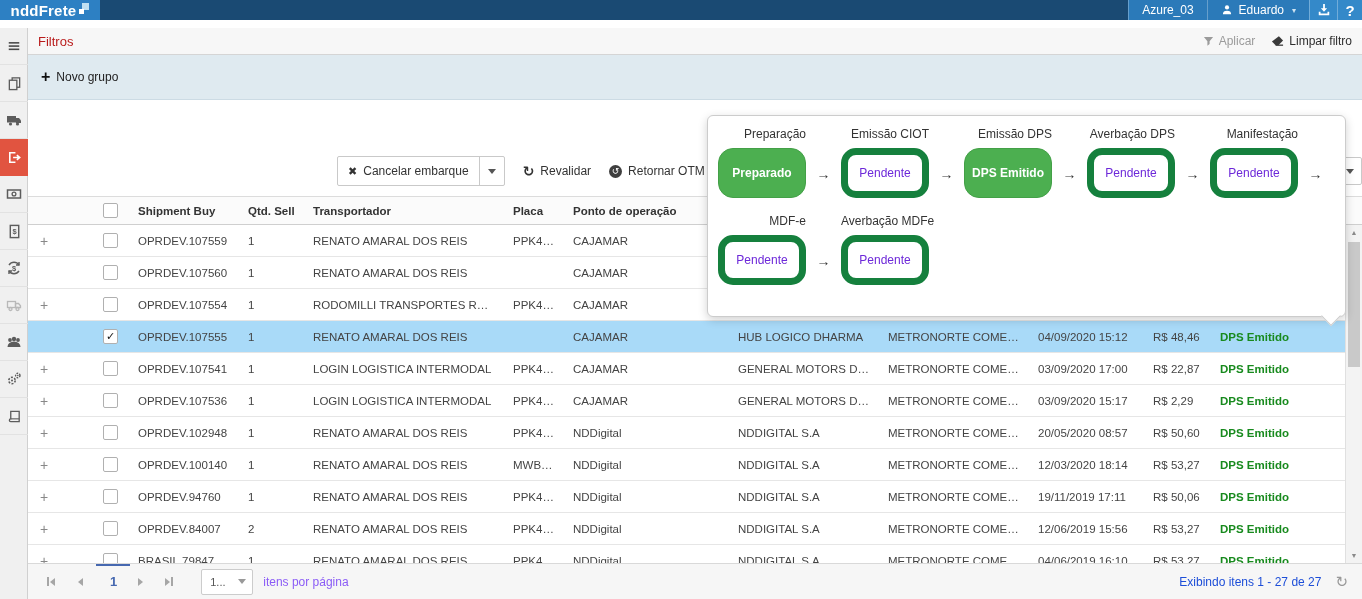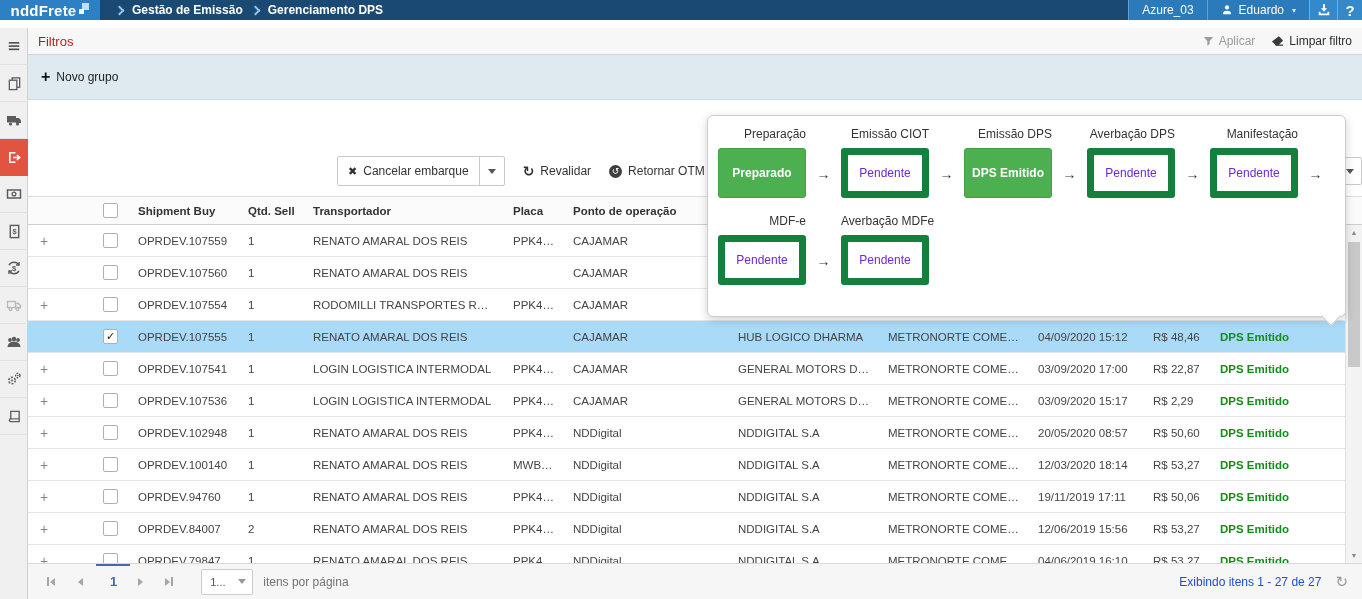--- a/index.html
+++ b/index.html
@@ -76,56 +76,50 @@
   
   .pager{position:absolute;left:28px;top:563px;width:1334px;height:36px;background:#f6f6f6;border-top:1px solid #d9d9d9;box-sizing:border-box;display:flex;align-items:center;padding-left:12px;font-size:12px;z-index:6;}
   .pg-btn{width:22px;height:22px;display:flex;align-items:center;justify-content:center;margin-right:7px;cursor:pointer;gap:1px;}
   .t-left{width:0;height:0;border-top:4px solid transparent;border-bottom:4px solid transparent;border-right:5px solid #a6a6a6;}
   .t-right{width:0;height:0;border-top:4px solid transparent;border-bottom:4px solid transparent;border-left:5px solid #a6a6a6;}
   .pg-bar{width:2px;height:9px;background:#a6a6a6;}
   .pg-current{color:#4668b0;font-weight:bold;font-size:13px;margin:0 12px;cursor:pointer;}
   .pg-indicator{position:absolute;left:68px;top:0;width:34px;height:2px;background:#4668b0;}
   .pg-size{width:52px;height:26px;border:1px solid #ccc;background:#fff;border-radius:2px;display:flex;align-items:center;margin-left:14px;box-sizing:border-box;padding-left:8px;font-size:11px;color:#555;cursor:pointer;}
   .pg-size .css-caret{margin-left:auto;margin-right:6px;border-top-color:#999;}
-  .pg-label{margin-left:10px;color:#737373;}
+  .pg-label{margin-left:10px;color:#8b5cf6;}
   .pg-right{margin-left:auto;display:flex;align-items:center;gap:14px;padding-right:14px;}
   .pg-summary{color:#1d4ed8;}
   .pg-refresh{font-size:15px;color:#999;cursor:pointer;line-height:1;}
 
   
   .popup{position:absolute;left:707px;top:115px;width:639px;height:202px;background:#fff;border:1px solid #ccc;border-radius:6px;box-shadow:0 3px 10px rgba(0,0,0,.18);box-sizing:border-box;z-index:60;}
   .wf-row{display:flex;padding-left:10px;margin-top:11px;}
   .wf-row.second{margin-top:16px;}
   .wf-step{width:88px;display:flex;flex-direction:column;}
   .wf-label{font-size:12px;color:#333;text-align:right;margin-bottom:7px;white-space:nowrap;}
-  .wf-box{height:50px;border-radius:3px;display:flex;align-items:center;justify-content:center;font-size:12px;box-sizing:border-box;}
+  .wf-box{height:50px;border-radius:15px;display:flex;align-items:center;justify-content:center;font-size:12px;box-sizing:border-box;}
   .wf-box.pending{border:7px solid #15803d;background:#fff;color:#6d28d9;}
   .wf-box.done{background:#4caf50;border:1px solid #43a047;color:#fff;font-weight:bold;}
   .wf-arrow{width:35px;text-align:center;font-size:14px;color:#333;margin-top:40px;line-height:1;}
   .popup-pointer{position:absolute;left:616px;bottom:-7px;width:13px;height:13px;background:#fff;border-right:1px solid #ccc;border-bottom:1px solid #ccc;transform:rotate(45deg);}
 </style>
 </head>
 <body>
 
 <div class="app">
 
   <header class="topbar">
     <div class="logo">
       <span class="logo-text">nddFrete</span>
       <span class="logo-squares">
           <span class="sq-big"></span>
           <span class="sq-small"></span>
         </span>
     </div>
-    <nav class="breadcrumb">
-      <span class="chev"></span>
-      <span>Gestão de Emissão</span>
-      <span class="chev"></span>
-      <span>Gerenciamento DPS</span>
-    </nav>
     <div class="topbar-right">
       <div class="env">
           <span>Azure_03</span>
         </div>
       <div class="user">
         <svg width="12" height="12" viewBox="0 0 16 16">
             <circle cx="8" cy="4.6" r="2.8" fill="#fff"></circle>
             <path d="M2.5 13.5 a5.5 4.6 0 0 1 11 0 z" fill="#fff"></path>
           </svg>
         <span>Eduardo</span>
@@ -462,21 +456,21 @@
         <div class="cell c8">METRONORTE COMERCIAL DE V...</div>
         <div class="cell c9">12/06/2019 15:56</div>
         <div class="cell c10">R$ 53,27</div>
         <div class="cell c11 status">DPS Emitido</div>
       </div>
       <div class="trow">
         <div class="cell c0 expand">+</div>
         <div class="cell c1">
           <span class="checkbox"></span>
         </div>
-        <div class="cell c2">OPRDEV.79847</div>
+        <div class="cell c2">BRASIL.79847</div>
         <div class="cell c3">1</div>
         <div class="cell c4">RENATO AMARAL DOS REIS</div>
         <div class="cell c5">PPK4598</div>
         <div class="cell c6">NDDigital</div>
         <div class="cell c7">NDDIGITAL S.A</div>
         <div class="cell c8">METRONORTE COMERCIAL DE V...</div>
         <div class="cell c9">04/06/2019 16:10</div>
         <div class="cell c10">R$ 53,27</div>
         <div class="cell c11 status">DPS Emitido</div>
       </div>

